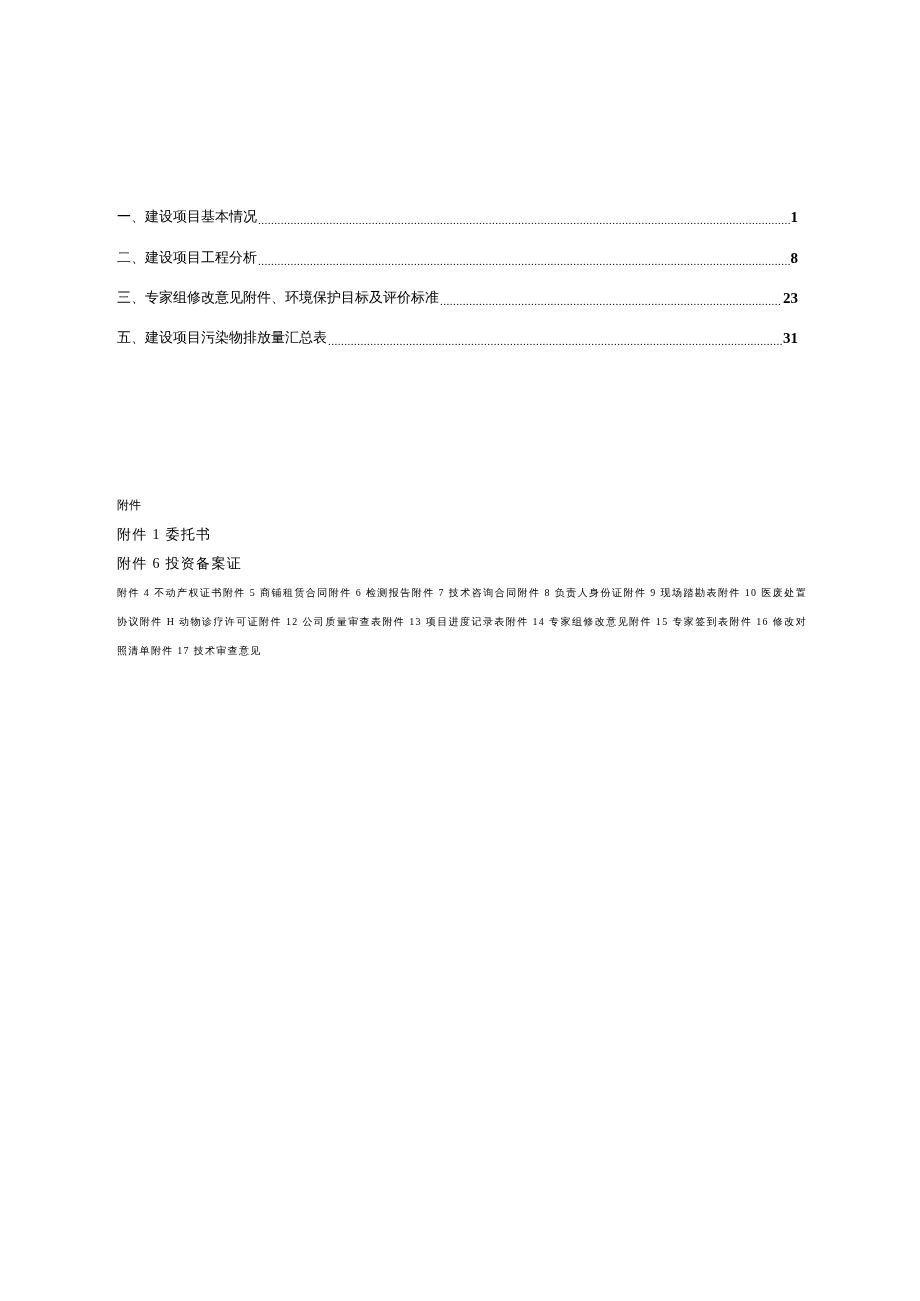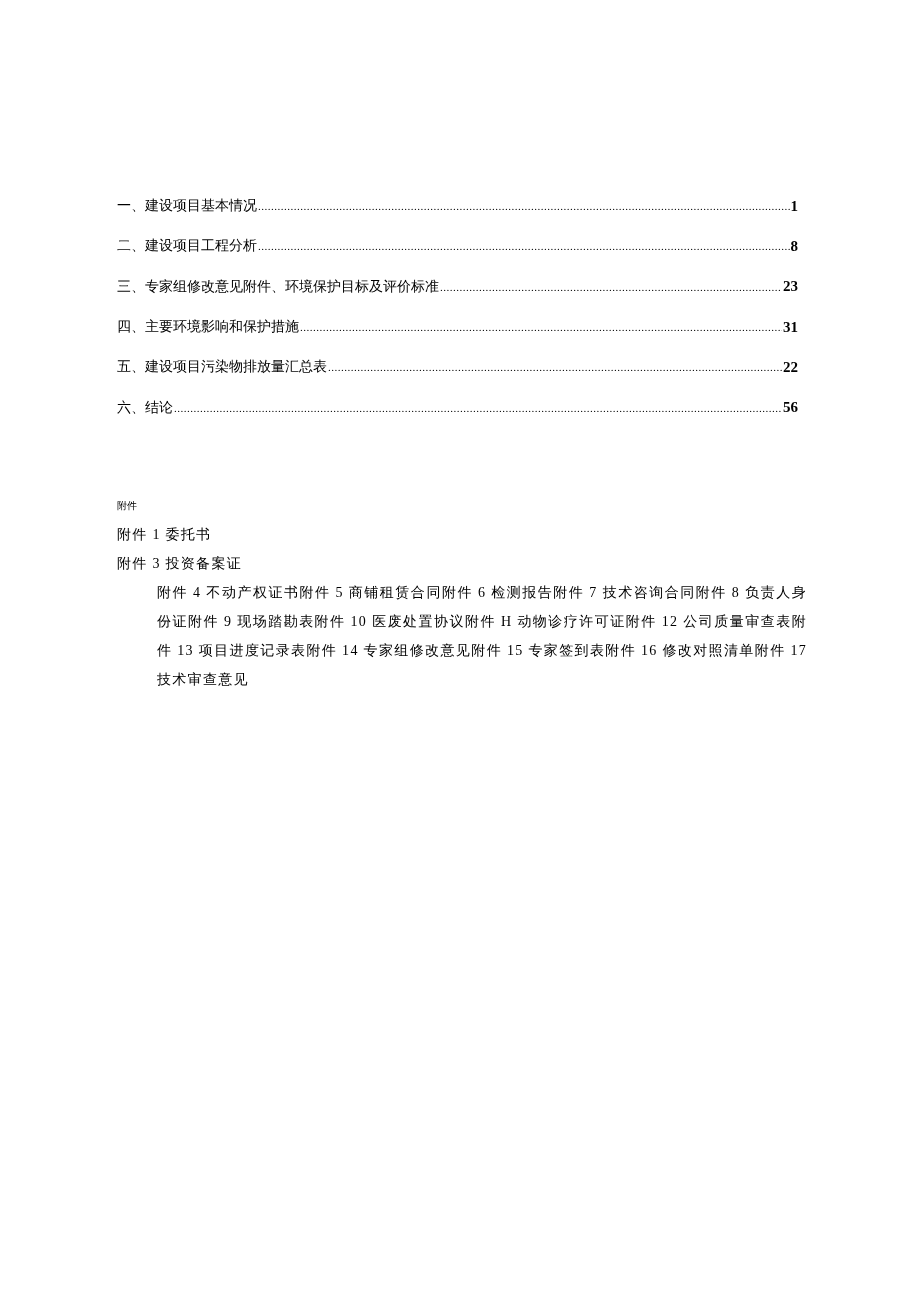--- a/index.html
+++ b/index.html
@@ -1,27 +1,27 @@
 <!DOCTYPE html>
 <html><head>
 <meta charset="utf-8">
 <style>
   html, body { margin: 0; padding: 0; background: #ffffff; }
   body { width: 920px; height: 1301px; position: relative; overflow: hidden; color: #000; }
   .page { position: absolute; left: 0; top: 0; width: 920px; height: 1301px; background: #fff; }
   .toc { position: absolute; left: 117px; top: 186px; width: 681px; }
-  .toc-row { display: flex; align-items: center; height: 40.3px; font-family: "DejaVu Sans", sans-serif; font-size: 14px; }
+  .toc-row { display: flex; align-items: flex-end; height: 40.3px; font-family: "DejaVu Sans", sans-serif; font-size: 14px; }
   .toc-title { white-space: nowrap; }
   .toc-dots { flex: 1; overflow: hidden; white-space: nowrap; font-family: "Liberation Serif", serif; font-size: 11px; letter-spacing: 0.5px; margin: 0 1px; }
   .toc-dots::after { content: "................................................................................................................................................................................................................................................"; }
   .toc-page { font-family: "Liberation Serif", serif; font-weight: bold; font-size: 15px; white-space: nowrap; }
   .att { position: absolute; left: 117px; top: 492px; width: 690px; }
-  .att-heading { font-family: Liberation Sans, sans-serif; font-size: 10px; height: 28px; line-height: 28px; }
+  .att-heading { font-family: Liberation Mono, monospace; font-size: 12px; height: 28px; line-height: 28px; }
   .att-line { font-family: "Liberation Serif", "DejaVu Serif", serif; font-size: 14px; line-height: 29px; letter-spacing: 1.3px; }
-  .att-para { font-family: "Liberation Serif", "DejaVu Serif", serif; font-size: 14px; line-height: 29px; letter-spacing: 1.3px; text-align: justify; margin-left: 40px; }
+  .att-para { font-family: "Liberation Serif", "DejaVu Serif", serif; font-size: 10px; line-height: 29px; letter-spacing: 1.3px; text-align: justify; }
 </style>
 </head>
 <body>
 
 <div class="page">
   <div class="toc">
     <div class="toc-row">
       <span class="toc-title">一、建设项目基本情况</span>
       <span class="toc-dots"></span>
       <span class="toc-page">1</span>
@@ -30,35 +30,25 @@
       <span class="toc-title">二、建设项目工程分析</span>
       <span class="toc-dots"></span>
       <span class="toc-page">8</span>
     </div>
     <div class="toc-row">
       <span class="toc-title">三、专家组修改意见附件、环境保护目标及评价标准</span>
       <span class="toc-dots"></span>
       <span class="toc-page">23</span>
     </div>
     <div class="toc-row">
-      <span class="toc-title">四、主要环境影响和保护措施</span>
+      <span class="toc-title">五、建设项目污染物排放量汇总表</span>
       <span class="toc-dots"></span>
       <span class="toc-page">31</span>
-    </div>
-    <div class="toc-row">
-      <span class="toc-title">五、建设项目污染物排放量汇总表</span>
-      <span class="toc-dots"></span>
-      <span class="toc-page">22</span>
-    </div>
-    <div class="toc-row">
-      <span class="toc-title">六、结论</span>
-      <span class="toc-dots"></span>
-      <span class="toc-page">56</span>
     </div>
   </div>
 
   <div class="att">
     <div class="att-heading">附件</div>
     <div class="att-line">附件 1 委托书</div>
-    <div class="att-line">附件 3 投资备案证</div>
+    <div class="att-line">附件 6 投资备案证</div>
     <div class="att-para">附件 4 不动产权证书附件 5 商铺租赁合同附件 6 检测报告附件 7 技术咨询合同附件 8 负责人身份证附件 9 现场踏勘表附件 10 医废处置协议附件 H 动物诊疗许可证附件 12 公司质量审查表附件 13 项目进度记录表附件 14 专家组修改意见附件 15 专家签到表附件 16 修改对照清单附件 17 技术审查意见</div>
   </div>
 </div>
 
 </body></html>

